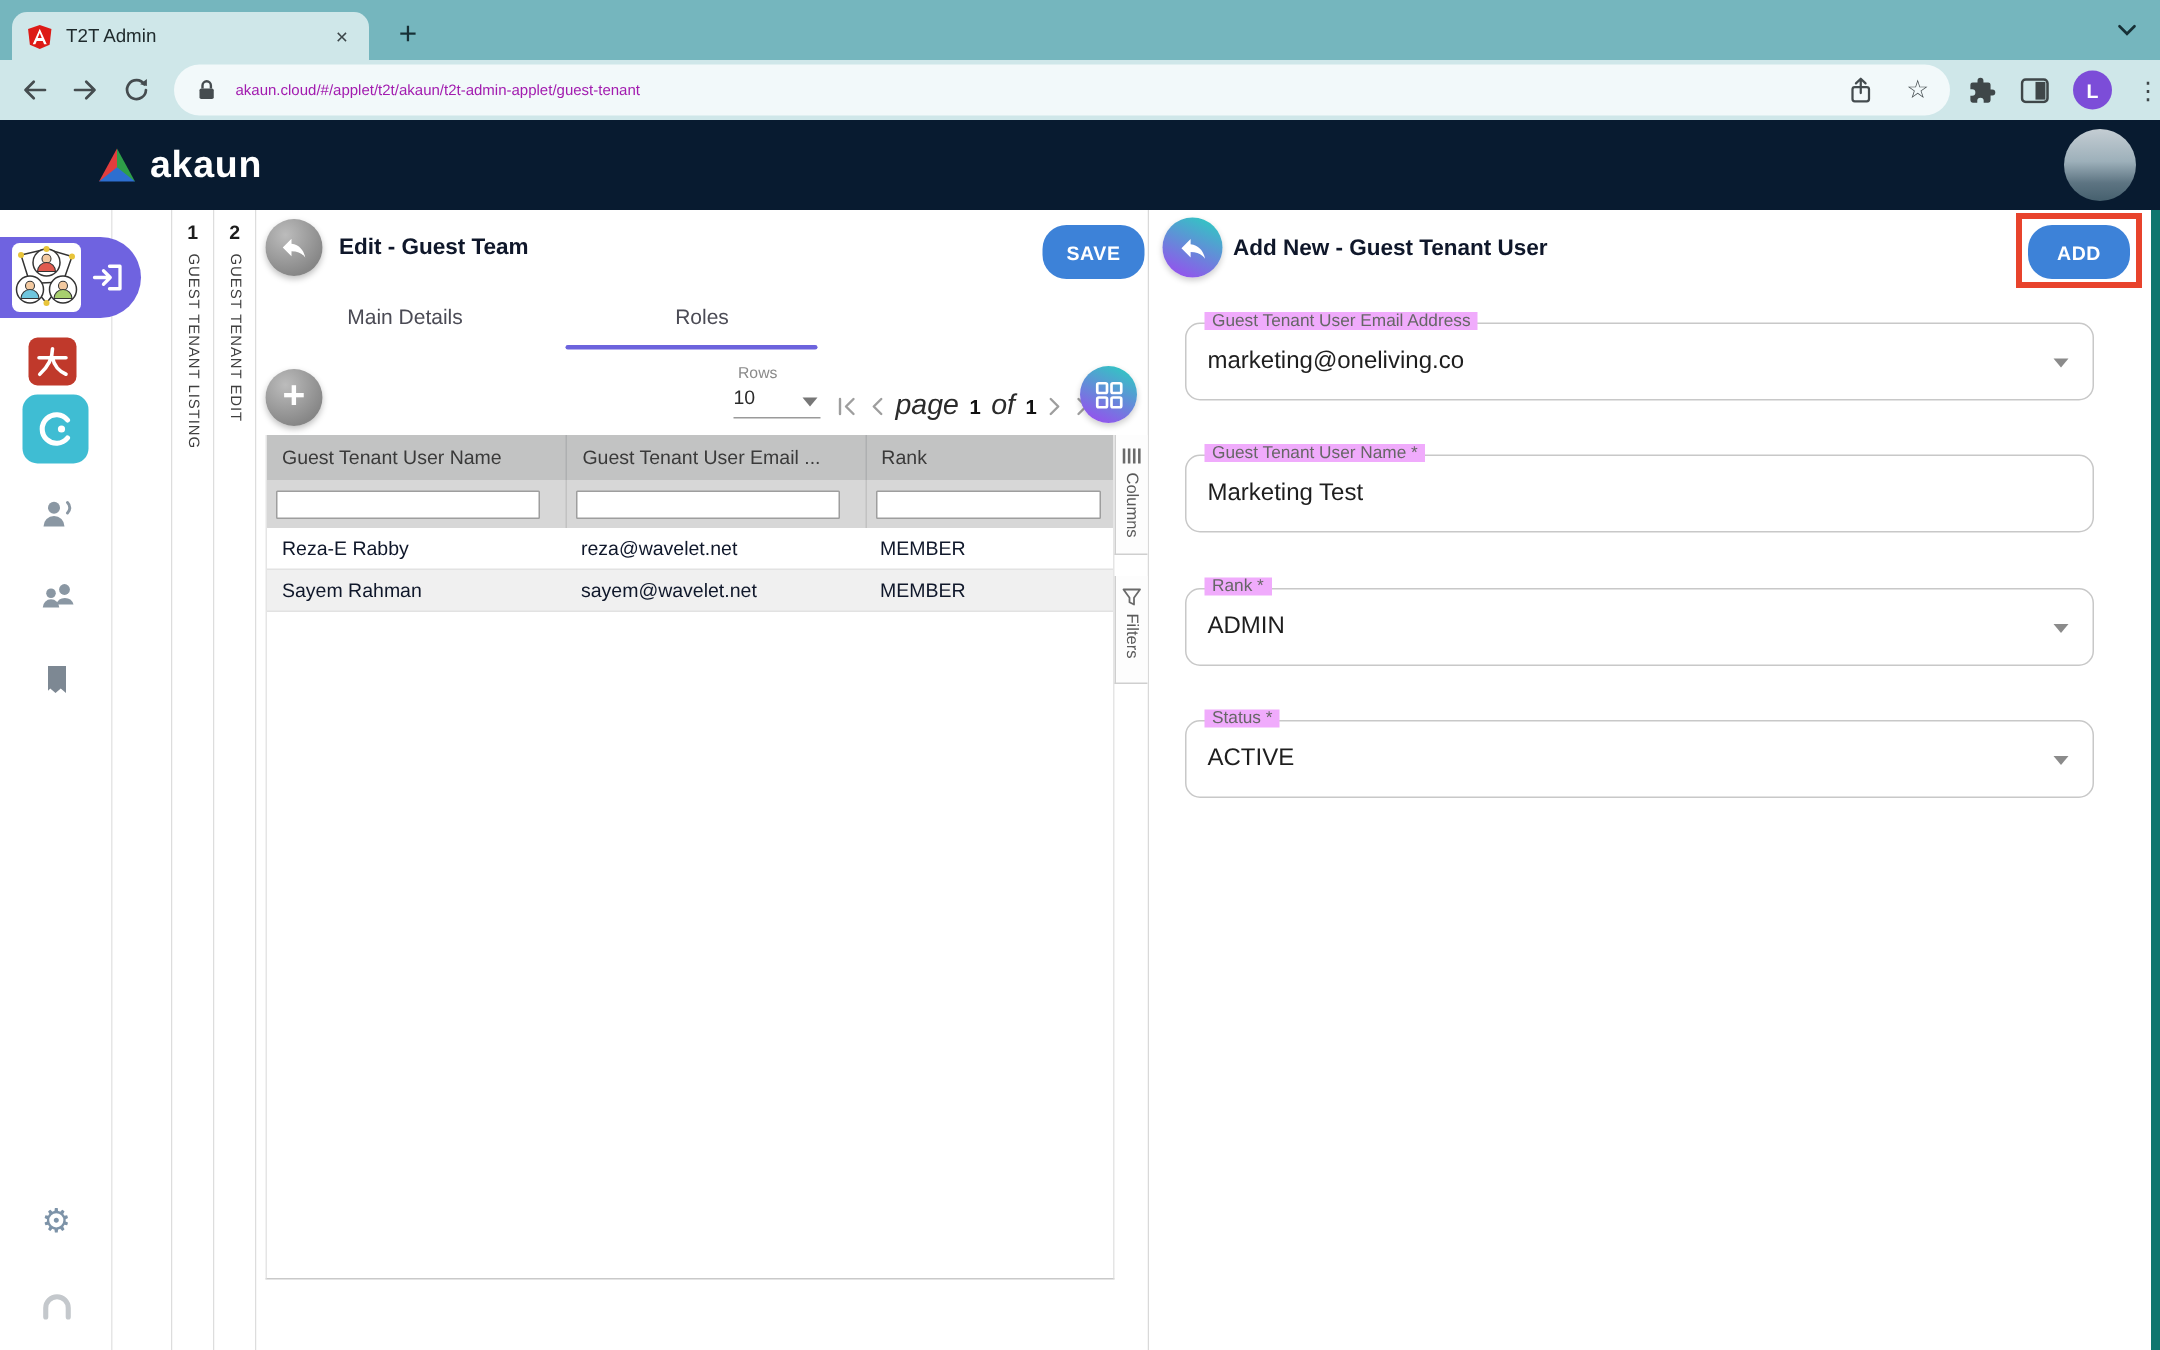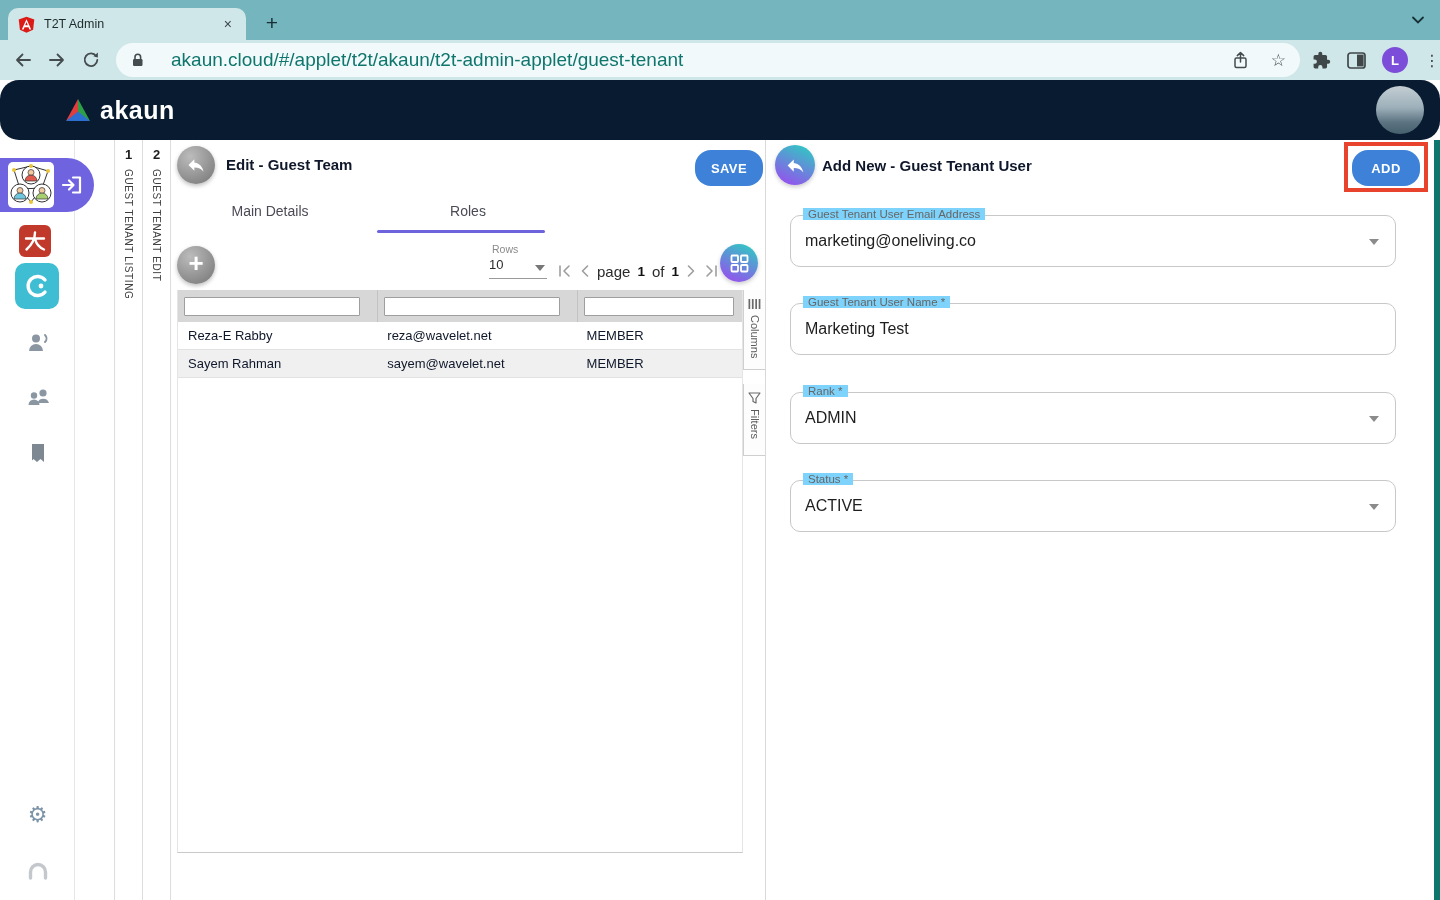--- a/index.html
+++ b/index.html
@@ -15,30 +15,30 @@
   .btab .tab-close { font-size:14px; color:#3c4649; padding:0 4px; cursor:default; }
   .newtab { position:absolute; left:258px; top:9px; font-size:21px; font-weight:400; color:#173036; width:28px; height:28px;
             display:flex; align-items:center; justify-content:center; }
   .strip-chevron { position:absolute; right:14px; top:13px; }
 
   .btoolbar { position:absolute; left:0; top:40px; width:1440px; height:40px; background:#cfe7e9;
               display:flex; align-items:center; }
   .nav-ic { width:34px; height:34px; display:flex; align-items:center; justify-content:center; flex:none; }
   .omnibox { margin-left:8px; width:1186px; height:34px; background:#f2f9fa; border-radius:17px;
              display:flex; align-items:center; padding:0 14px; }
-  .omnibox .url { flex:1; font-size:19px; color:#0f766e; margin-left:26px; white-space:nowrap; overflow:hidden; }
+  .omnibox .url { flex:1; font-size:10px; color:#a21caf; margin-left:12px; white-space:nowrap; overflow:hidden; }
   .omnibox .star { font-size:17px; color:#444c4f; margin-left:22px; font-family:"DejaVu Sans",sans-serif; }
   .right-ics { display:flex; align-items:center; margin-left:12px; gap:16px; }
   .browser-avatar { width:26px; height:26px; border-radius:50%; background:#7c4dd8; color:#fff;
                     font-size:13px; font-weight:bold; display:flex; align-items:center; justify-content:center; }
   .kebab { font-size:16px; color:#3e4648; font-family:"DejaVu Sans",sans-serif; letter-spacing:0; }
 
   
   .appheader { position:absolute; left:0; top:80px; width:1440px; height:60px; background:#081b30;
-               display:flex; align-items:center;border-radius:19px; }
+               display:flex; align-items:center; }
   .logo { display:flex; align-items:center; margin-left:64px; }
   .logo-text { color:#fff; font-size:25px; font-weight:bold; letter-spacing:.5px; margin-left:8px; }
   .avatar-photo { position:absolute; right:16px; top:6px; width:48px; height:48px; border-radius:50%;
                   background:linear-gradient(180deg,#c4cdd3 0%,#9db0ba 45%,#5d7482 75%,#46606e 100%); }
 
   
   .appbody { position:absolute; left:0; top:140px; width:1440px; height:760px; display:flex; }
   .sidebar { position:relative; width:75px; height:100%; background:#fff; border-right:1px solid #e6e6e6; flex:none; }
   .gutter  { width:40px; height:100%; background:#fff; border-right:1px solid #ddd; flex:none; }
 
@@ -69,21 +69,21 @@
   .ltab { width:198px; text-align:center; font-size:14px; color:#4b4b55; padding-top:8px; }
   .ltab.active { color:#2f2f3a; }
   .ltab-underline { position:absolute; left:206px; top:90px; width:168px; height:3px; background:#6c63dd; border-radius:2px; }
 
   .rows-label { position:absolute; left:321px; top:103px; font-size:10.5px; color:#8a8a8a; }
   .rows-select { position:absolute; left:318px; top:117px; width:58px; height:22px; border-bottom:1px solid #9a9a9a;
                  font-size:13px; color:#2b2b2b; display:flex; align-items:flex-start; }
   .rows-select .caret { position:absolute; right:2px; top:8px; width:0; height:0;
                         border-left:5px solid transparent; border-right:5px solid transparent; border-top:6px solid #777; }
   .pager { position:absolute; left:386px; top:119px; height:24px; display:flex; align-items:center; gap:7px; }
-  .pg-txt { font-size:15px; color:#2b2b2b; }
+  .pg-txt { font-size:19px; color:#2b2b2b;font-style:italic; }
   .pg-num { font-size:13.5px; font-weight:bold; color:#111; }
 
   .ltable { position:absolute; left:6px; top:150px; width:566px; height:563px;
             border-left:1px solid #e5e5e5; border-right:1px solid #e5e5e5; border-bottom:1px solid #c9c9c9; }
   .thead { display:flex; height:30px; background:#c2c3c3; }
   .th { font-size:13px; color:#3a3a3a; font-weight:500; padding:7px 0 0 10px; border-left:1px solid #aeb0b1; }
   .th:first-child { border-left:none; }
   .tfilter { display:flex; height:32px; background:#d7d7d7; align-items:center; }
   .tfilter .fcell { border-left:1px solid #c2c2c2; height:100%; display:flex; align-items:center; }
   .tfilter .fcell:first-child { border-left:none; }
@@ -101,21 +101,21 @@
   .g-filters { height:72px; margin-top:14px; }
 
   .vdivider { width:1px; height:100%; background:#d9d9d9; flex:none; }
 
   
   .right-panel { position:relative; flex:1; height:100%; background:#fff; border-right:6px solid #0f766e; }
   .annotation-box { position:absolute; left:578px; top:2px; width:84px; height:50px;
                     border:4px solid #e8432c; z-index:6; }
   .field { position:absolute; left:24px; width:606px; height:52px; border:1px solid #c8c8c8;
            border-radius:10px; background:#fff; }
-  .flabel { position:absolute; top:-8px; left:12px; background:#7dd3fc; padding:0 5px; font-size:11.5px; color:#666; }
+  .flabel { position:absolute; top:-8px; left:12px; background:#f0abfc; padding:0 5px; font-size:11.5px; color:#666; }
   .fvalue { position:absolute; left:14px; top:50%; transform:translateY(-50%); font-size:16px; color:#1e1e1e; }
   .farrow { position:absolute; right:16px; top:23px; width:0; height:0;
             border-left:5px solid transparent; border-right:5px solid transparent; border-top:6px solid #8b8b8b; }
 </style>
 </head>
 <body>
 
 <div class="screen">
 
   <div class="tabstrip">
@@ -309,20 +309,25 @@
       <div class="circle-btn circle-grad" style="position:absolute;left:549px;top:104px;width:38px;height:38px;">
         <svg width="19" height="19" viewBox="0 0 19 19">
           <rect x="1.5" y="1.5" width="6.5" height="6.5" rx="1" fill="none" stroke="#fff" stroke-width="1.8"></rect>
           <rect x="11" y="1.5" width="6.5" height="6.5" rx="1" fill="none" stroke="#fff" stroke-width="1.8"></rect>
           <rect x="1.5" y="11" width="6.5" height="6.5" rx="1" fill="none" stroke="#fff" stroke-width="1.8"></rect>
           <rect x="11" y="11" width="6.5" height="6.5" rx="1" fill="none" stroke="#fff" stroke-width="1.8"></rect>
         </svg>
       </div>
 
       <div class="ltable">
+        <div class="thead">
+          <div class="th cw0">Guest Tenant User Name</div>
+          <div class="th cw1">Guest Tenant User Email ...</div>
+          <div class="th cw2">Rank</div>
+        </div>
         <div class="tfilter">
           <div class="fcell cw0">
               <input style="">
             </div>
           <div class="fcell cw1">
               <input style="">
             </div>
           <div class="fcell cw2">
               <input style="width: 150px;">
             </div>

